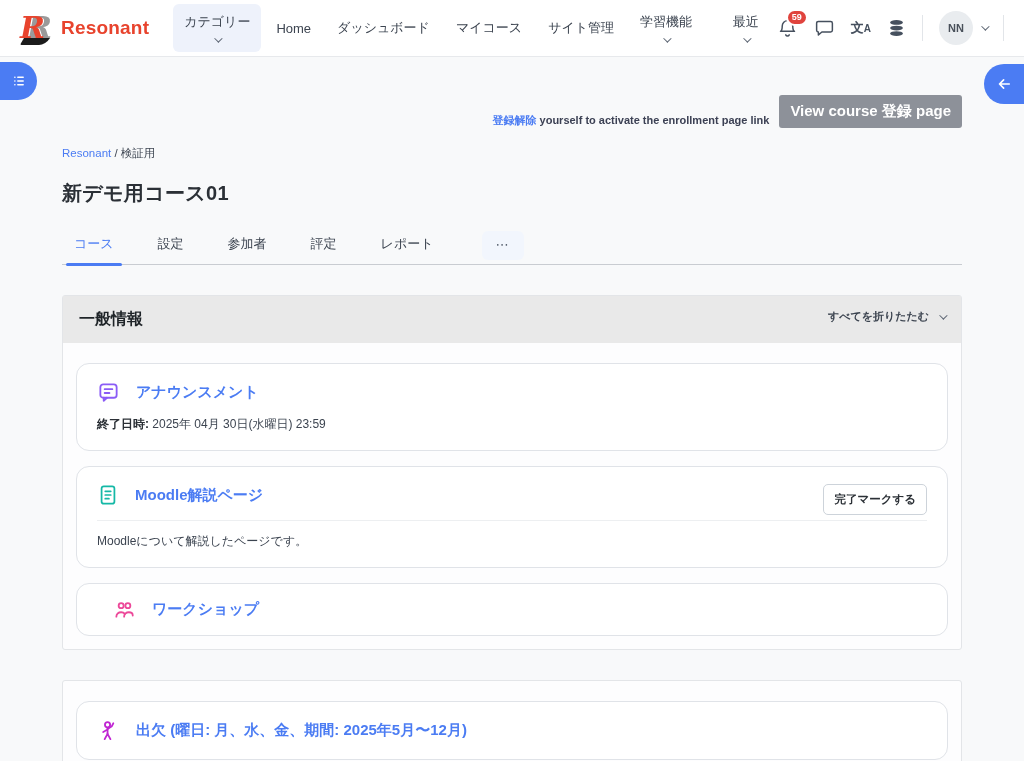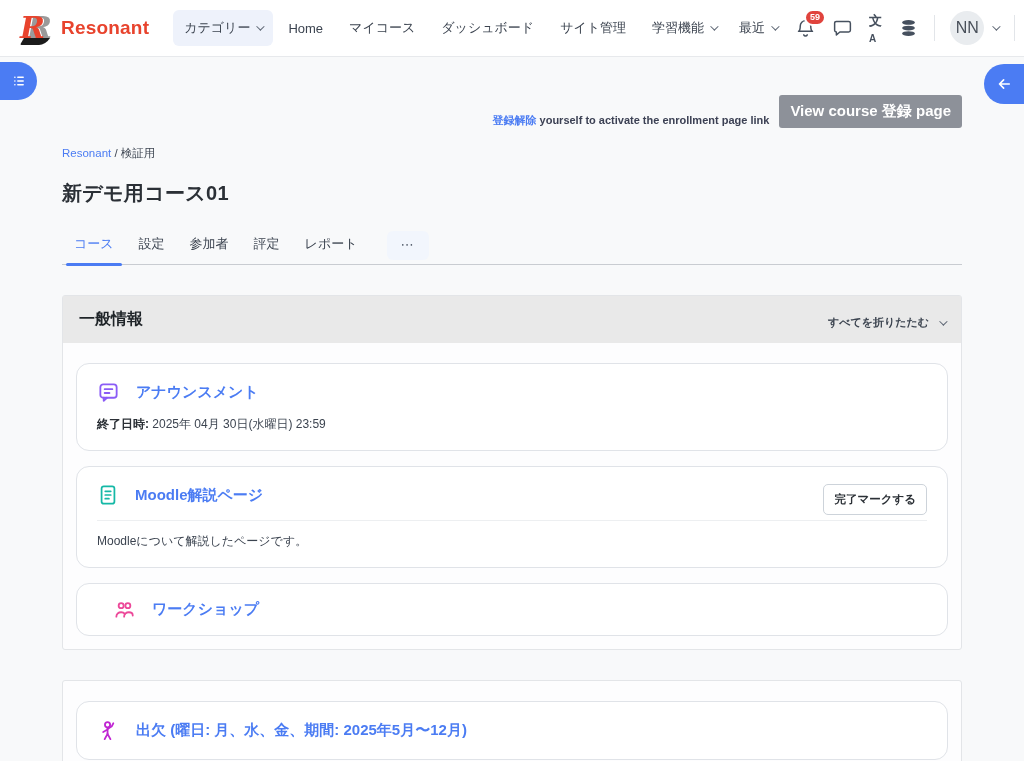--- a/index.html
+++ b/index.html
@@ -16,61 +16,61 @@
   .brand { display:flex; align-items:center; gap:7px; margin-right:14px; cursor:pointer; }
   .brand-mark { position:relative; width:34px; height:32px; }
   .brand-mark .r { position:absolute; font-family:"DejaVu Serif",serif; font-weight:bold; font-style:italic; font-size:30px; line-height:32px; }
   .brand-mark .r.gray { color:#9a9a9a; left:7px; top:0; }
   .brand-mark .r.red  { color:#e8432d; left:0; top:0; }
   .brand-mark .swoosh { position:absolute; left:2px; bottom:-1px; width:26px; height:7px; background:#1b1b1b; border-radius:0 0 10px 2px; transform:skewX(-30deg); }
   .brand-name { color:#e8432d; font-size:19px; font-weight:bold; letter-spacing:.2px; }
   .nav-items { display:flex; align-items:center; gap:4px; }
   .nav-item {
     font-size:13px; color:#3c4450; padding:9px 11px; border-radius:6px; cursor:pointer;
-    display:flex; align-items:center; gap:6px; white-space:nowrap;
+    display:flex; align-items:center; gap:6px; white-space:nowrap;flex-direction:column;
   }
   .nav-item.pill { background:#eef2fb; }
   .chev { width:6px; height:6px; border-right:1.5px solid #5b6472; border-bottom:1.5px solid #5b6472; transform:rotate(45deg) translateY(-2px); display:inline-block; }
   .nav-right { margin-left:auto; display:flex; align-items:center; gap:16px; }
   .icon-btn { position:relative; display:flex; align-items:center; cursor:pointer; color:#46505e; }
   .badge {
     position:absolute; top:-9px; left:9px; background:#e0433d; color:#fff; font-size:9px; font-weight:bold;
     border-radius:999px; padding:2px 4px; border:2px solid #fff; line-height:1;
   }
   .lang-glyph { font-size:13px; color:#46505e; font-weight:bold; }
   .lang-glyph .sub { font-size:10px; }
   .vdiv { width:1px; height:26px; background:#e2e5e9; }
   .avatar-group { display:flex; align-items:center; gap:8px; cursor:pointer; }
-  .avatar { width:34px; height:34px; border-radius:50%; background:#e9ecef; display:flex; align-items:center; justify-content:center; font-size:16px; font-weight:normal; color:#49505a; }
+  .avatar { width:34px; height:34px; border-radius:50%; background:#e9ecef; display:flex; align-items:center; justify-content:center; font-size:11px; font-weight:bold; color:#49505a; }
   
   .drawer-left {
     position:absolute; left:0; top:62px; width:37px; height:38px; background:#4b7cf3;
     border-radius:0 19px 19px 0; display:flex; align-items:center; justify-content:center; cursor:pointer; z-index:4;
   }
   .drawer-right {
     position:absolute; right:0; top:64px; width:40px; height:40px; background:#4b7cf3;
     border-radius:20px 0 0 20px; display:flex; align-items:center; justify-content:center; cursor:pointer; z-index:4;
   }
   
   .main { width:900px; margin:0 auto; padding-top:38px; }
   .enrol-banner { display:flex; justify-content:flex-end; align-items:flex-end; gap:10px; font-size:11px; font-weight:bold; color:#3c4154; }
   .enrol-banner a { color:#4b7cf3; text-decoration:none; }
   .enrol-btn { background:#8d9199; color:#ffffff; border:none; border-radius:3px; font-size:15px; font-weight:bold; padding:7px 11px; cursor:pointer; font-family:inherit; }
   .breadcrumb { margin-top:18px; font-size:11.5px; color:#3c4450; }
   .breadcrumb a { color:#4b7cf3; text-decoration:none; }
   .page-title { margin-top:19px; font-size:20px; font-weight:bold; color:#2b3036; letter-spacing:.3px; }
-  .tabs { margin-top:20px; display:flex; align-items:flex-end; gap:1px; border-bottom:1px solid #c9ccd1; }
+  .tabs { margin-top:20px; display:flex; align-items:flex-end; gap:20px; border-bottom:1px solid #c9ccd1; }
   .tab { font-size:13px; color:#3c4450; padding:8px 12px 11px; cursor:pointer; position:relative; white-space:nowrap; }
   .tab.active { color:#4b7cf3; }
   .tab.active::after { content:""; position:absolute; left:4px; right:4px; bottom:-2px; height:3px; background:#4b7cf3; border-radius:2px; }
   .tab.more { background:#f2f6fd; border-radius:6px; padding:6px 14px 8px; margin-bottom:4px; margin-left:16px; color:#5b6472; letter-spacing:1px; }
   
   .section { margin-top:30px; border:1px solid #e3e5e8; border-radius:3px; background:#fdfdfe; }
   .section-header {
-    background:#e9e9e9; padding:13px 16px; display:flex; align-items:flex-end; justify-content:space-between;
+    background:#e9e9e9; padding:13px 16px; display:flex; align-items:flex-start; justify-content:space-between;
   }
   .section-title { font-size:16px; font-weight:bold; color:#1f2428; }
   .collapse-ctl { display:flex; align-items:center; gap:10px; font-size:11px; font-weight:bold; color:#3c4450; cursor:pointer; }
   .section-body { padding:20px 13px 13px; }
   .card { background:#ffffff; border:1px solid #e0e3e8; border-radius:13px; padding:17px 20px; margin-bottom:15px; }
   .card:last-child { margin-bottom:0; }
   .card-head { display:flex; align-items:center; gap:16px; }
   .card-title { font-size:15px; font-weight:bold; color:#4b7cf3; text-decoration:none; cursor:pointer; }
   .card-meta { margin-top:12px; font-size:12px; color:#3c4450; }
   .card-meta b { color:#2b3036; }
@@ -96,24 +96,24 @@
   </div>
   <nav class="nav-items">
     <span class="nav-item pill">
       <span>カテゴリー</span>
         <span class="chev"></span>
     </span>
     <span class="nav-item">
         <span>Home</span>
       </span>
     <span class="nav-item">
+        <span>ダッシュボード</span>
+      </span>
+    <span class="nav-item">
         <span>マイコース</span>
-      </span>
-    <span class="nav-item">
-        <span>ダッシュボード</span>
       </span>
     <span class="nav-item">
         <span>サイト管理</span>
       </span>
     <span class="nav-item">
       <span>学習機能</span>
         <span class="chev"></span>
     </span>
   </nav>
   <div class="nav-right">

